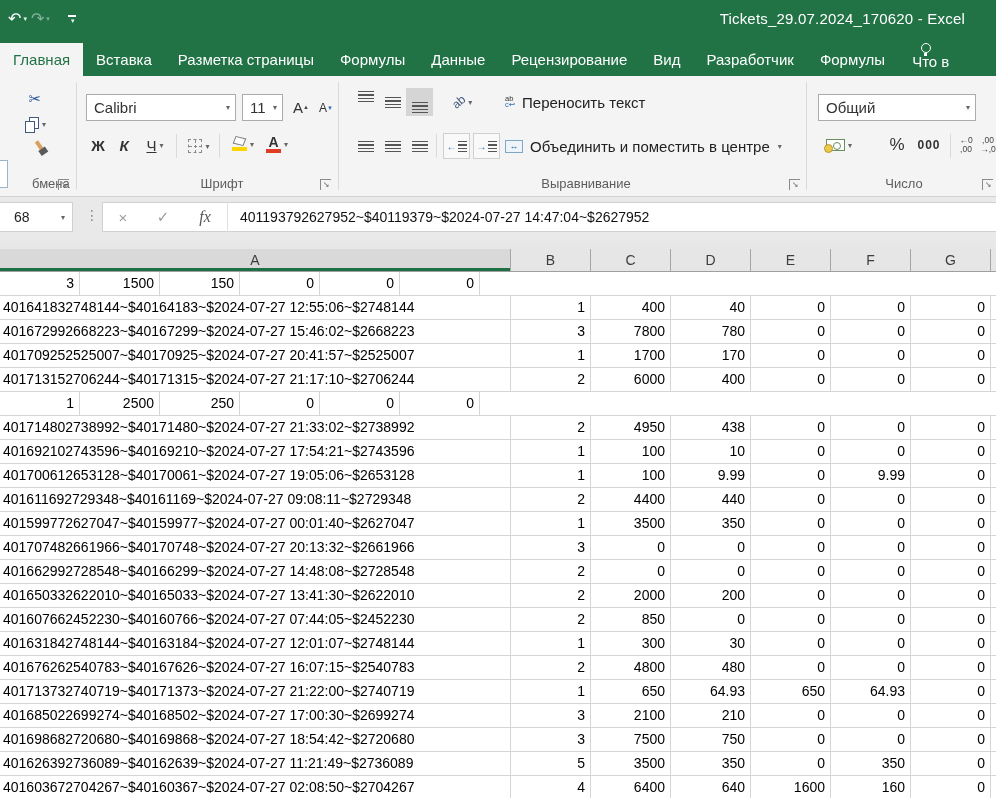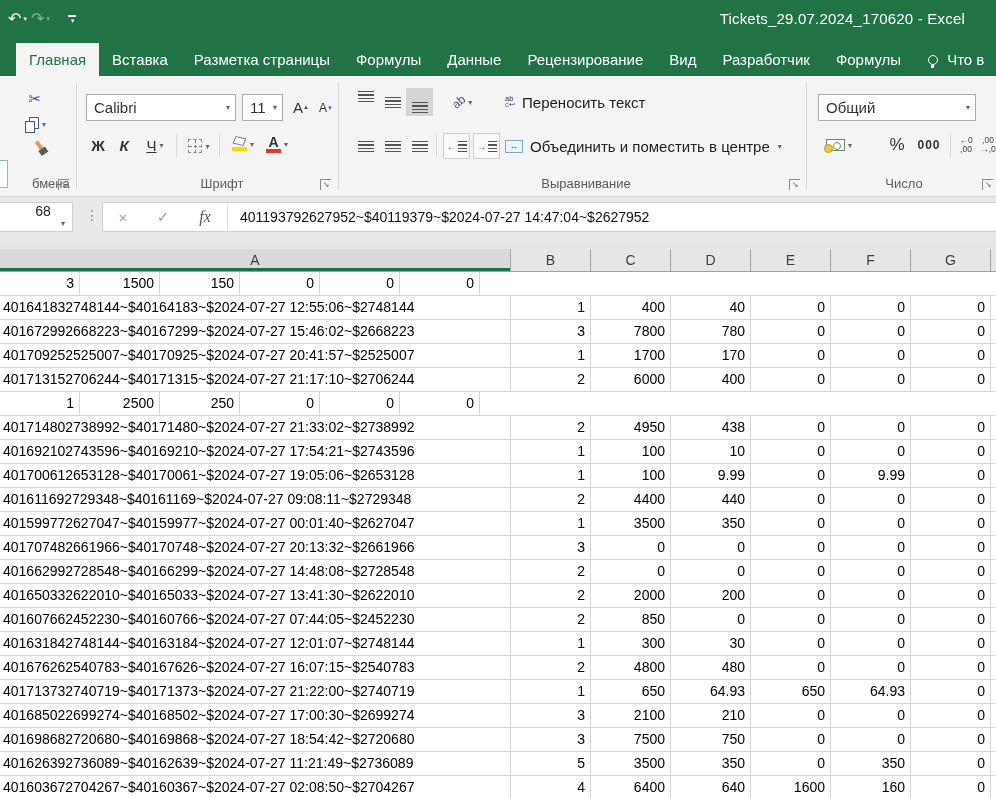--- a/index.html
+++ b/index.html
@@ -13,24 +13,24 @@
   .qat .btn { display:flex; align-items:center; margin-right:4px; cursor:default; }
   .glyph-undo,.glyph-redo { font-size:16px; line-height:16px; }
   .qat .dd { font-size:7px; margin-left:2px; opacity:.9; }
   .dim { opacity:.45; }
   .ic-more { display:flex; flex-direction:column; align-items:center; margin-left:14px; }
   .ic-more .bar { width:8px; height:2px; background:#fff; margin-bottom:1px; }
   .ic-more .dd { font-size:7px; line-height:6px; }
   .win-title { position:absolute; right:31px; top:0; height:38px; line-height:38px; color:#fff; font-size:15px; letter-spacing:.2px; }
 
   
-  .tabrow { position:absolute; left:0; top:38px; width:100%; height:38px; background:#217346; display:flex; align-items:flex-end; padding-left:16px; }
+  .tabrow { position:absolute; left:0; top:38px; width:100%; height:38px; background:#217346; display:flex; align-items:flex-end; }
   .tab { height:33px; line-height:33px; padding:0 13px; color:#fff; font-size:15px; white-space:nowrap; cursor:default; }
   .tab.active { background:#f4f4f4; color:#217346; }
-  .tellme { display:flex; align-items:center; height:33px; margin-left:14px; color:#fff; font-size:15px; white-space:nowrap; }
+  .tellme { display:flex; align-items:center; height:33px; margin-left:14px; color:#fff; font-size:15px; white-space:nowrap;flex-direction:column; }
   .ic-bulb { width:10px; height:10px; border:1.5px solid #fff; border-radius:50%; position:relative; margin-right:9px; }
   .ic-bulb::after { content:""; position:absolute; left:2px; bottom:-4px; width:3px; height:3px; background:#fff; }
 
   
   .ribbon { position:absolute; left:0; top:76px; width:100%; height:121px; background:#f4f4f4; border-bottom:1px solid #d2d2d2; }
   .rsep { position:absolute; top:6px; width:1px; height:108px; background:#dadada; }
   .group-label { position:absolute; bottom:5px; font-size:13px; color:#5d5d5d; text-align:center; white-space:nowrap;padding-left:32px; }
   .launcher { position:absolute; bottom:6px; width:11px; height:11px; border-top:1px solid #8a8a8a; border-left:1px solid #8a8a8a; font-size:8px; line-height:10px; color:#666; text-align:center; cursor:default; }
   .combo { position:absolute; background:#fff; border:1px solid #ababab; display:flex; align-items:center; font-size:15px; color:#333; padding-left:7px; cursor:default; }
   .combo .dd { margin-left:auto; margin-right:5px; font-size:8px; color:#666; }
@@ -80,21 +80,21 @@
   
   .ic-cash { width:19px; height:12px; border:1px solid #6a8f5f; position:relative; background:#fff; }
   .ic-cash::before { content:""; position:absolute; left:6px; top:2px; width:6px; height:6px; border:1px solid #6a8f5f; border-radius:50%; }
   .ic-cash::after { content:""; position:absolute; left:-3px; bottom:-3px; width:7px; height:7px; background:#ecc94b; border:1px solid #b89a30; border-radius:50%; }
   .glyph-pct { font-size:17px; color:#333; }
   .glyph-000 { font-size:12px; color:#333; letter-spacing:1px; }
   .dec { display:flex; flex-direction:column; align-items:center; font-size:8.5px; line-height:9px; color:#444; }
 
   
   .fbar { position:absolute; left:0; top:197px; width:100%; height:44px; background:#e9e9e9; }
-  .namebox { position:absolute; left:0; top:5px; width:73px; height:30px; background:#fff; border:1px solid #d0d0d0; border-left:none; display:flex; align-items:center; font-size:14px; color:#222; padding-left:14px;flex-direction:column; }
+  .namebox { position:absolute; left:0; top:5px; width:73px; height:30px; background:#fff; border:1px solid #d0d0d0; border-left:none; display:flex; align-items:center; font-size:14px; color:#222; padding-left:14px; }
   .namebox .dd { margin-left:auto; margin-right:7px; font-size:8px; color:#666; }
   .fdots { position:absolute; left:85px; top:10px; color:#8a8a8a; font-size:14px; letter-spacing:-1px; }
   .fmain { position:absolute; left:102px; right:0; top:5px; height:30px; background:#fff; border:1px solid #d0d0d0; border-right:none; display:flex; align-items:center; }
   .fbtn { color:#9b9b9b; font-size:15px; width:40px; text-align:center; cursor:default; }
   .fx { font-family:"Liberation Serif","DejaVu Serif",serif; font-style:italic; color:#555; font-size:16px; width:44px; text-align:center; }
   .fdiv { width:1px; height:30px; background:#e0e0e0; margin-right:12px; }
   .fvalue { font-size:14px; color:#111; white-space:nowrap; overflow:hidden; }
 
   
   .sheet { position:absolute; left:0; top:241px; width:100%; bottom:0; background:#fff; }

